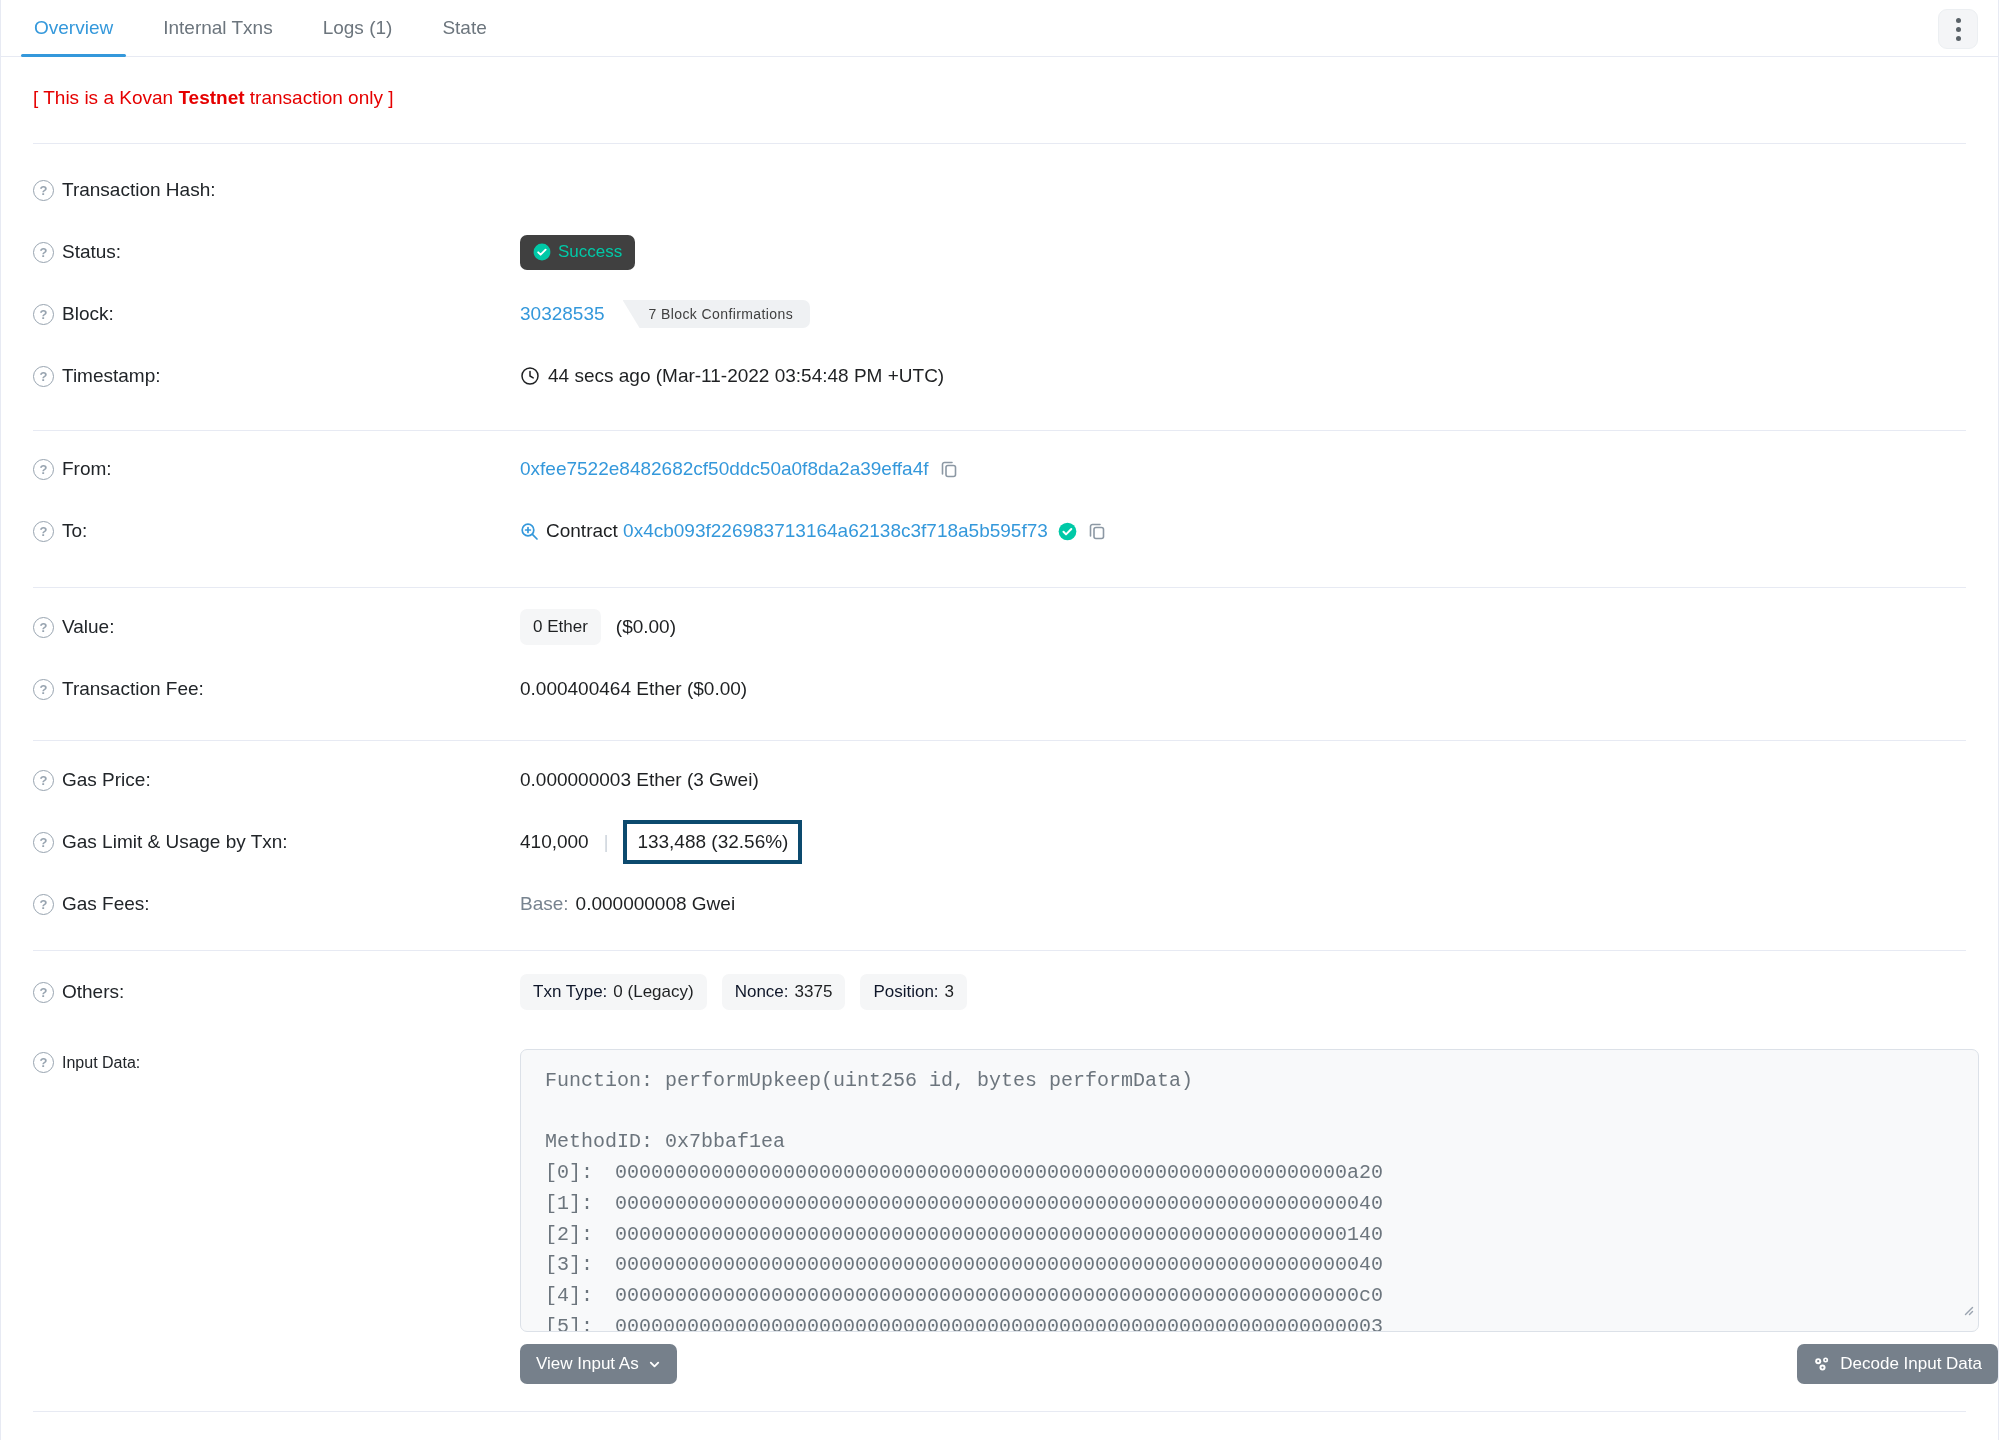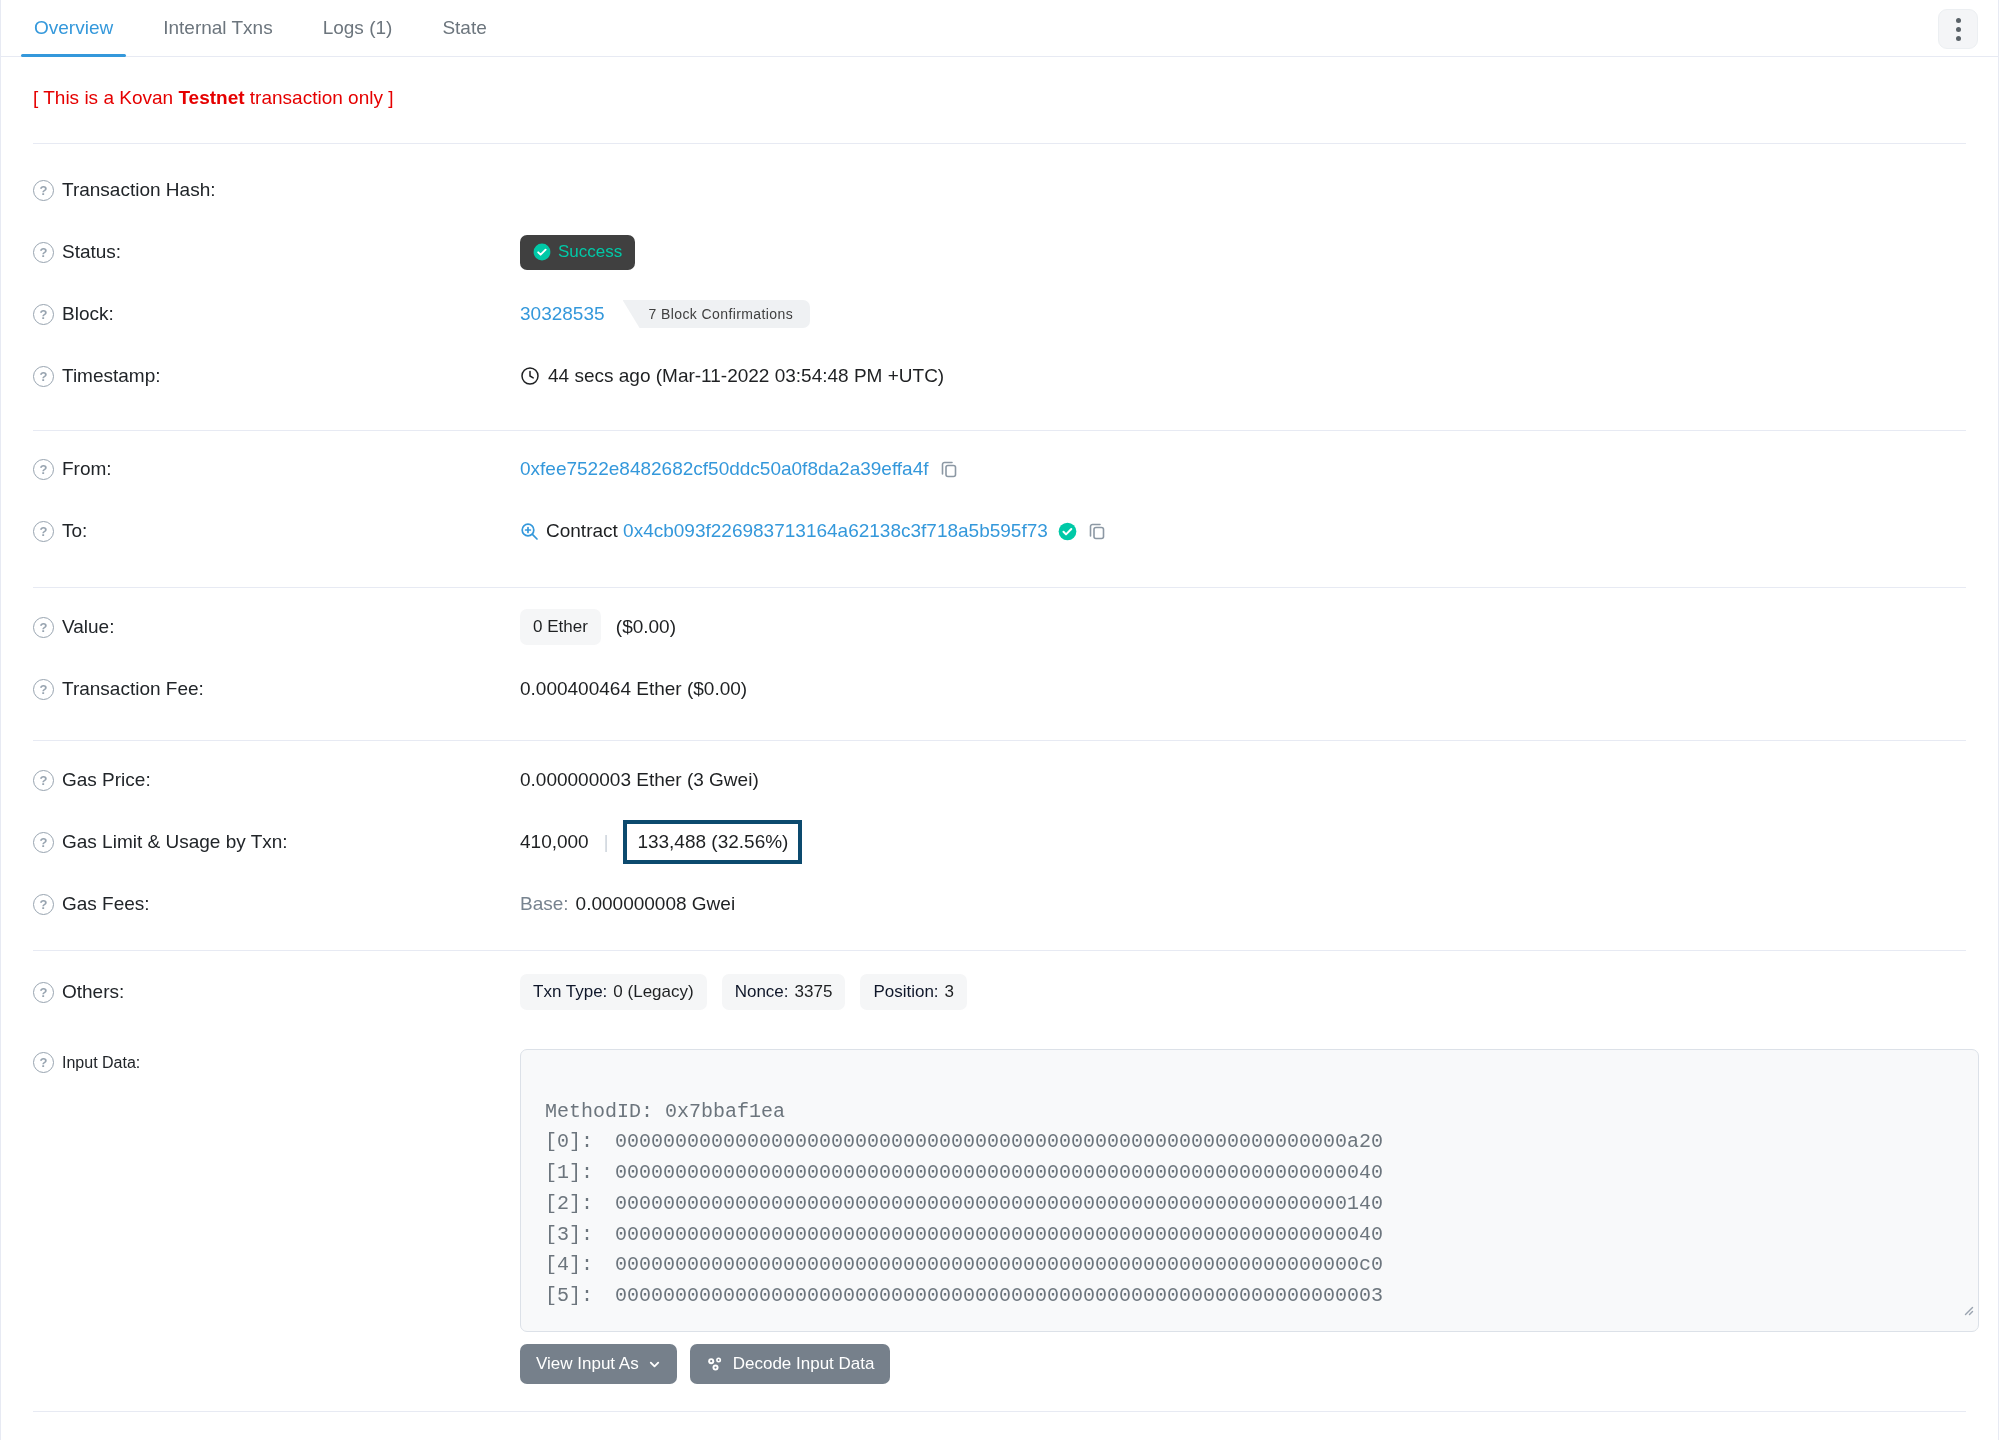--- a/index.html
+++ b/index.html
@@ -59,21 +59,21 @@
   .row-input .row-label { padding-top:3px; }
   .input-box { flex:1; height:283px; background:#f8f9fa; border:1px solid #dce1e8; border-radius:7px;
                padding:16px 24px 0; overflow:hidden; position:relative;
                font-family:"Liberation Mono","DejaVu Sans Mono",monospace; font-size:20px; line-height:30.7px; color:#6c757d; cursor:text; }
   .mono-line { white-space:pre; }
   .blank-line { height:30.7px; }
   .word-row { display:flex; white-space:pre; }
   .word-row .idx { width:70px; flex-shrink:0; }
   .grip { position:absolute; right:3px; bottom:3px; }
   
-  .actions { display:flex; gap:13px; margin-top:12px; padding-left:519px; }
+  .actions { display:flex; gap:13px; margin-top:12px; padding-left:519px;justify-content:space-between; }
   .btn { display:inline-flex; align-items:center; gap:9px; background:#76808b; color:#fff; border:none;
          height:40px; padding:0 16px; border-radius:7px; font-size:17px; font-family:"Liberation Sans",sans-serif; cursor:pointer; }
 </style>
 </head>
 <body>
 
 <div class="page">
 
   <div class="tabs">
     <div class="tab active">Overview</div>
@@ -275,20 +275,21 @@
         </span>
       </div>
     </div>
 
     <div class="row-input">
       <div class="row-label">
         <span class="qicon">?</span>
         <span>Input Data:</span>
       </div>
       <div class="input-box">
+        <div class="mono-line">Function: performUpkeep(uint256 id, bytes performData)</div>
         <div class="blank-line"></div>
         <div class="mono-line">MethodID: 0x7bbaf1ea</div>
         <div class="word-row">
           <span class="idx">[0]:</span><span>0000000000000000000000000000000000000000000000000000000000000a20</span>
         </div>
         <div class="word-row">
           <span class="idx">[1]:</span><span>0000000000000000000000000000000000000000000000000000000000000040</span>
         </div>
         <div class="word-row">
           <span class="idx">[2]:</span><span>0000000000000000000000000000000000000000000000000000000000000140</span>

